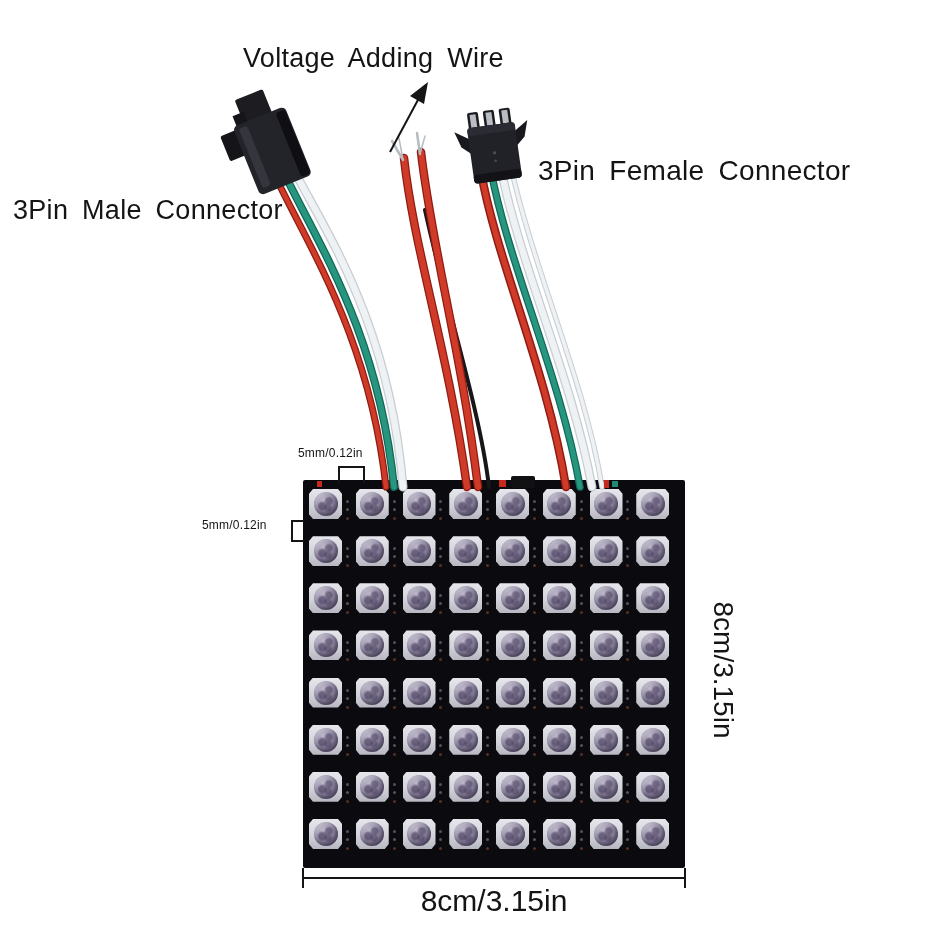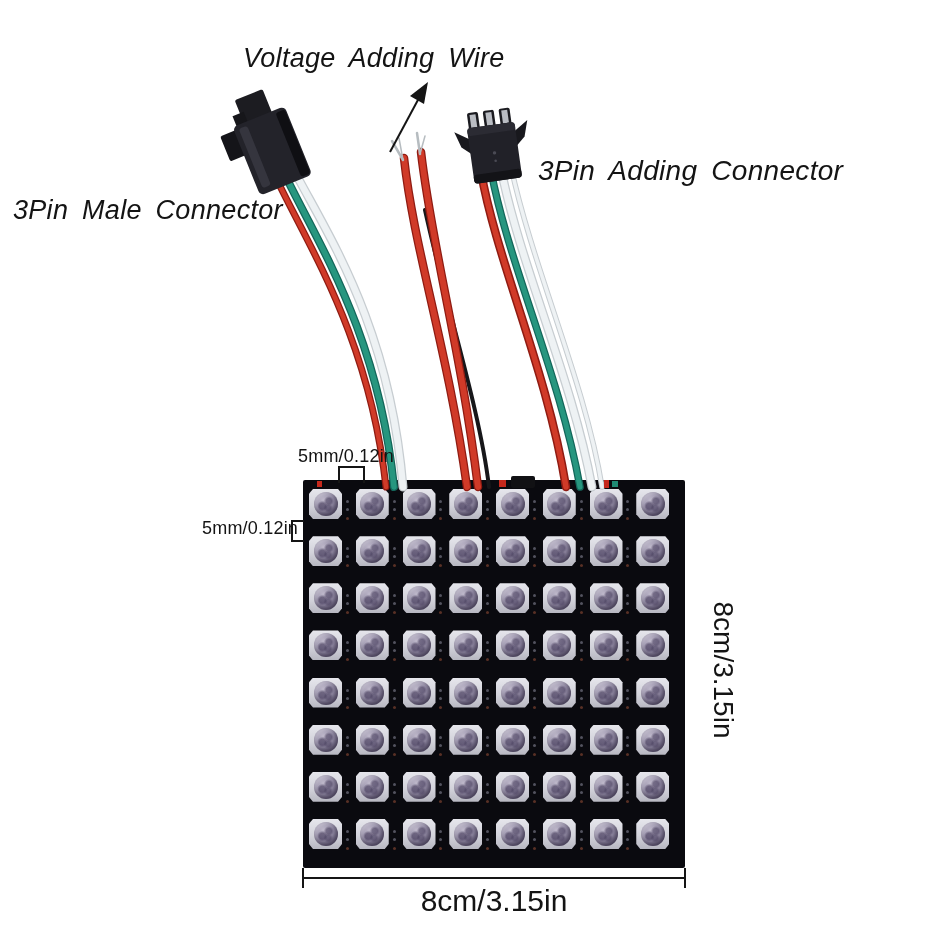--- a/index.html
+++ b/index.html
@@ -1,22 +1,22 @@
 <!DOCTYPE html>
 <html><head>
 <meta charset="utf-8">
 <style>
   html,body { margin:0; padding:0; background:#ffffff; }
   .stage {
     position:relative; width:950px; height:950px; overflow:hidden;
     background:#ffffff; font-family:"Liberation Sans", sans-serif; color:#141414;
   }
   .lbl { position:absolute; white-space:nowrap; color:#141414; }
-  .lbl-big { font-size:27px; word-spacing:6px; letter-spacing:0.3px;font-style:italic; }
-  .lbl-small { font-size:18px; letter-spacing:0.2px; }
+  .lbl-big { font-size:27px; word-spacing:6px; letter-spacing:0.3px; }
+  .lbl-small { font-size:12px; letter-spacing:0.2px; }
 
   .lbl-voltage { left:243px; top:43px; }
   .lbl-male { left:13px; top:195px;text-align:right; }
   .lbl-female { left:538px; top:155px; font-size:28px; }
   .lbl-pitch-top { left:298px; top:446px; }
   .lbl-pitch-left { left:202px; top:518px; }
 
   .dim-right { position:absolute; left:694px; top:572px; width:58px; height:196px;
     display:flex; align-items:center; justify-content:center; }
   .dim-right span { transform:rotate(90deg); white-space:nowrap; font-size:28px; }
@@ -456,21 +456,21 @@
       <rect x="317" y="481" width="5" height="6" fill="#c5281c"></rect>
       <rect x="499" y="480" width="7" height="7" fill="#c5281c"></rect>
       <rect x="511" y="476" width="24" height="12" rx="2" fill="#111114"></rect>
       <rect x="604" y="480" width="5" height="8" fill="#c5281c"></rect>
       <rect x="612" y="481" width="6" height="6" fill="#1f8a74"></rect>
     </g>
   </svg>
 
   <div class="lbl lbl-big lbl-voltage">Voltage Adding Wire</div>
   <div class="lbl lbl-big lbl-male">3Pin Male Connector</div>
-  <div class="lbl lbl-big lbl-female">3Pin Adding Connector</div>
+  <div class="lbl lbl-big lbl-female">3Pin Female Connector</div>
 
   <div class="lbl lbl-small lbl-pitch-top">5mm/0.12in</div>
   <div class="bracket-top"></div>
 
   <div class="lbl lbl-small lbl-pitch-left">5mm/0.12in</div>
   <div class="bracket-left"></div>
 
   <div class="dim-right">
     <span>8cm/3.15in</span>
   </div>

